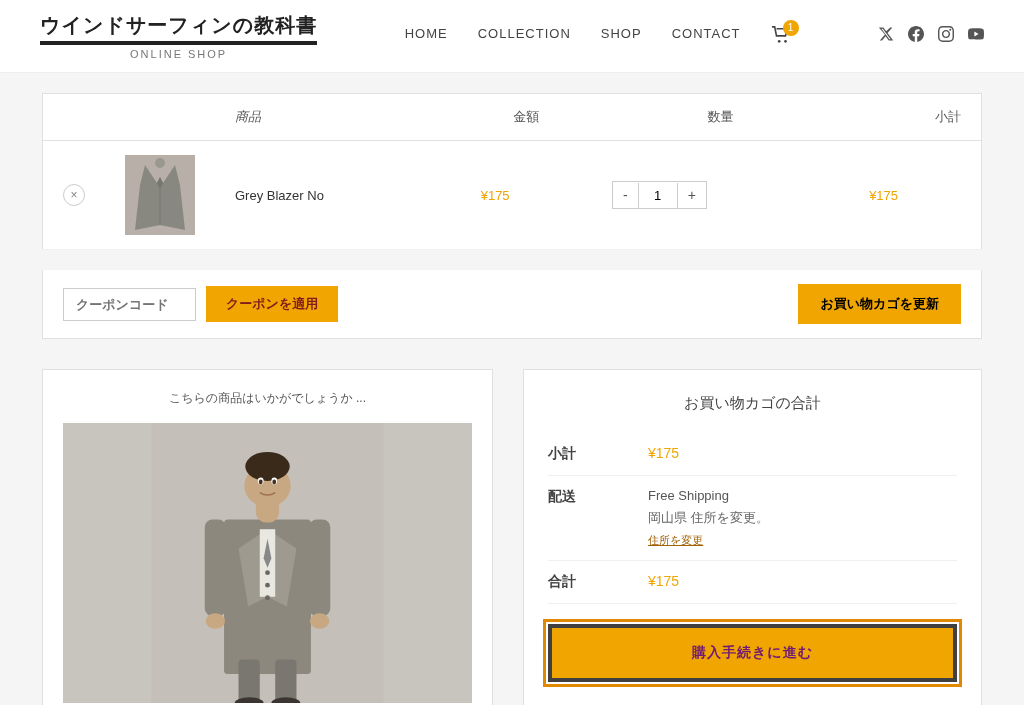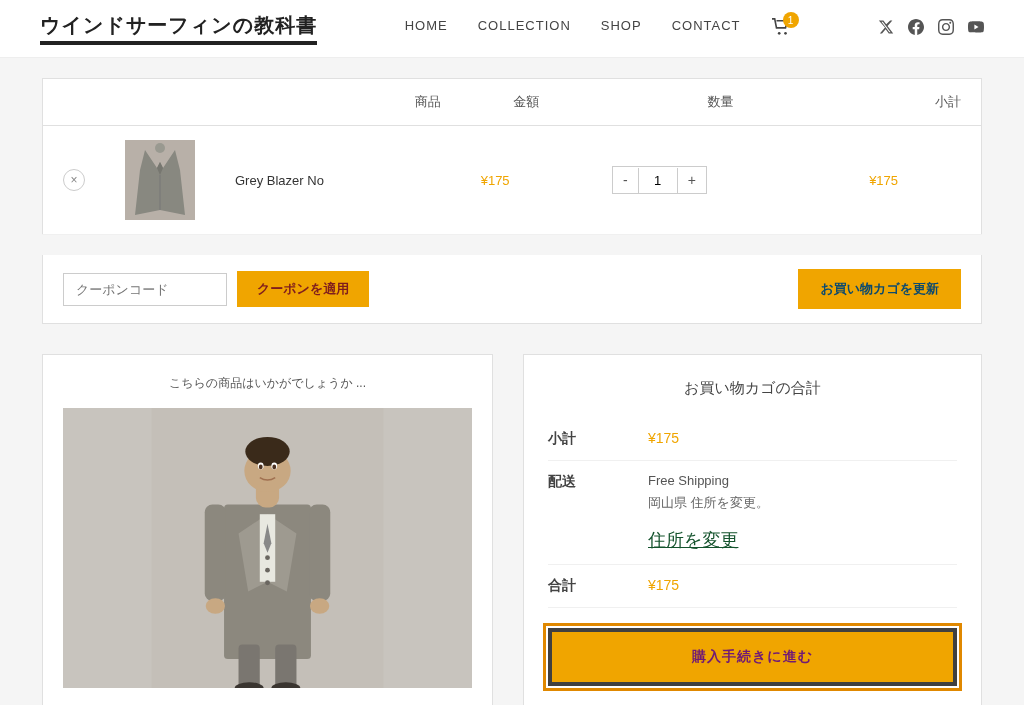--- a/index.html
+++ b/index.html
@@ -32,21 +32,21 @@
 
     
     .main { max-width: 980px; margin: 0 auto; padding: 20px 20px; }
 
     
     .cart-table { background: #fff; border: 1px solid #e0e0e0; width: 100%; border-collapse: collapse; margin-bottom: 20px; }
     .cart-table th {
       padding: 14px 20px; text-align: center; font-size: 13px; color: #555;
       border-bottom: 1px solid #e0e0e0; font-weight: normal; background: #fff;
     }
-    .cart-table th.product-col { text-align: right; }
+    .cart-table th.product-col { text-align: left; font-style: italic; }
     .cart-table td { padding: 14px 20px; vertical-align: middle; }
     .cart-row { border-bottom: 1px solid #f0f0f0; }
     .remove-btn {
       background: #fff; border: 1px solid #ccc; border-radius: 50%;
       width: 22px; height: 22px; cursor: pointer; font-size: 12px; color: #888;
       display: flex; align-items: center; justify-content: center;
     }
     .product-thumb {
       width: 70px; height: 80px; background: #d0ccc8;
       display: inline-block; overflow: hidden; vertical-align: middle;
@@ -61,28 +61,28 @@
 
     
     .coupon-row {
       display: flex; align-items: center; justify-content: space-between;
       background: #fff; border: 1px solid #e0e0e0; border-top: none;
       padding: 14px 20px; margin-bottom: 30px;
     }
     .coupon-left { display: flex; align-items: center; gap: 10px; }
     .coupon-input {
       border: 1px solid #ccc; padding: 8px 12px; font-size: 13px;
-      width: 164px; color: #a21caf; outline: none;
+      width: 133px; color: #a21caf; outline: none; font-weight: bold;
     }
     .coupon-btn {
       background: #f0a500; color: #7f1d1d; border: none; padding: 9px 20px;
       font-size: 13px; cursor: pointer; font-weight: bold;
     }
     .update-cart-btn {
-      background: #f0a500; color: #0c4a6e; border: 2px solid #f0a500;
+      background: #f0a500; color: #000000; border: 2px solid #f0a500;
       padding: 9px 20px; font-size: 13px; cursor: pointer; font-weight: bold;
     }
 
     
     .bottom-section { display: flex; gap: 30px; margin-bottom: 40px; }
 
     
     .suggestions-box {
       flex: 1; background: #fff; border: 1px solid #e0e0e0; padding: 20px;
     }
@@ -97,38 +97,39 @@
       flex: 1; background: #fff; border: 1px solid #e0e0e0; padding: 24px;
     }
     .totals-title { font-size: 15px; color: #444; margin-bottom: 20px; text-align: center; font-weight: normal; }
     .totals-row { display: flex; align-items: flex-start; padding: 12px 0; border-bottom: 1px solid #f0f0f0; gap: 20px; }
     .totals-row:last-child { border-bottom: none; }
     .totals-label { font-size: 14px; color: #444; font-weight: bold; min-width: 80px; }
     .totals-value { font-size: 14px; color: #333; flex: 1; }
     .totals-price { color: #f0a500; font-weight: normal; }
     .shipping-detail { font-size: 13px; color: #555; }
     .shipping-region { font-size: 13px; color: #666; margin-top: 6px; }
-    .change-address { font-size: 18px; color: #14532d; text-decoration: underline; cursor: pointer; margin-top: 16px; display: inline-block; }
+    .change-address { font-size: 11px; color: #a16207; text-decoration: underline; cursor: pointer; margin-top: 6px; display: inline-block; }
     .checkout-btn {
       background: #f0a500; color: #701a75; border: 4px solid #404040;
       width: 100%; padding: 16px; font-size: 14px; cursor: pointer;
       font-weight: bold; margin-top: 20px; letter-spacing: 1px;
       outline: 3px solid #e08800; outline-offset: 2px;
     }
 
     
     .cart-svg { width: 20px; height: 18px; }
   </style>
 </head>
 <body>
 
 <header class="header">
   <div class="header-logo">
     <span class="logo-title">ウインドサーフィンの教科書</span>
     <div class="logo-underline"></div>
+    <span class="logo-subtitle">ONLINE SHOP</span>
   </div>
 
   <nav class="header-nav">
     <a class="nav-item">HOME</a>
     <a class="nav-item">COLLECTION</a>
     <a class="nav-item">SHOP</a>
     <a class="nav-item">CONTACT</a>
     <div class="cart-icon">
       <svg class="cart-svg" viewBox="0 0 22 20" fill="none" stroke="#444" stroke-width="1.8">
         <path d="M1 1h3l2 10h10l2-8H6"></path>

